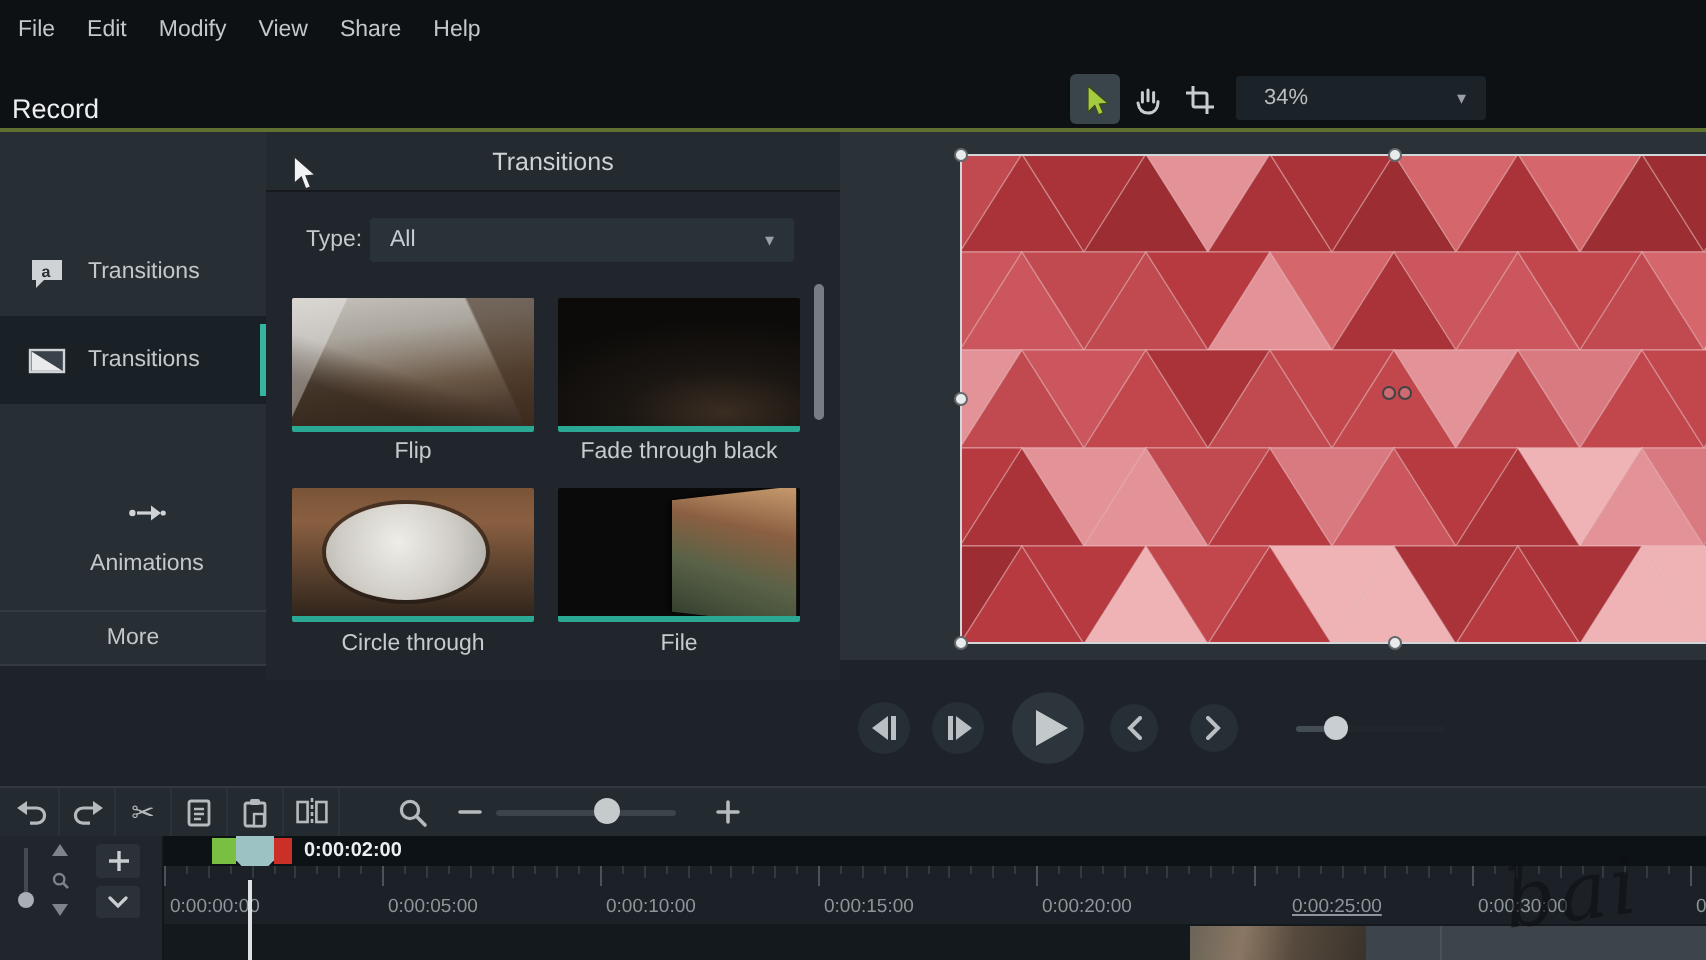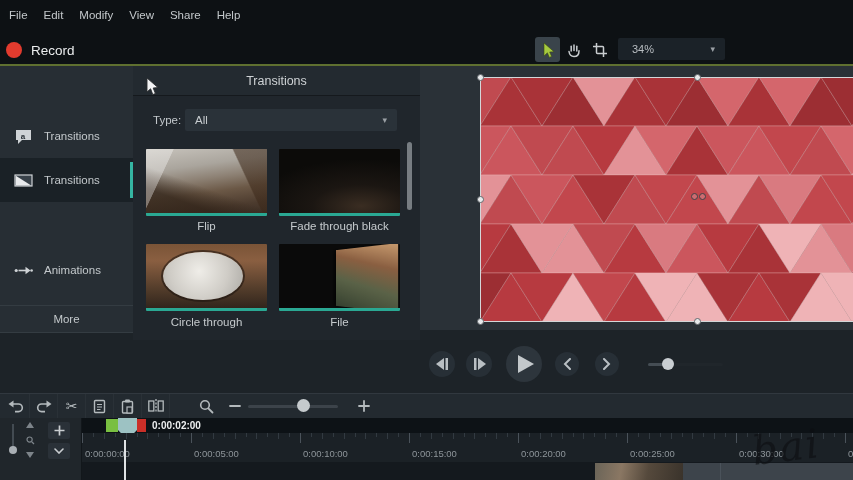--- a/index.html
+++ b/index.html
@@ -8,26 +8,26 @@
     position:relative; width:853px; height:480px; overflow:hidden;
     background:#0d1114; font-family:"Liberation Sans", sans-serif;
     color:#c6cbce; -webkit-font-smoothing:antialiased;
   }
   .abs { position:absolute; }
 
   
   #menubar { left:0; top:0; width:853px; height:30px; display:flex; align-items:center; gap:16px; padding-left:9px; font-size:11.5px; color:#c3c8cb; }
   .menu-item { cursor:default; }
   #window-title { left:520px; top:8px; width:235px; text-align:center; font-size:12px; color:#b9bec2; }
-  #record-btn { left:6px; top:38px; height:24px; display:flex; align-items:center; gap:9px; }
+  #record-btn { left:6px; top:38px; height:24px; display:flex; align-items:center; gap:9px;flex-direction:column; }
   #record-dot { width:16px; height:16px; border-radius:50%; }
   #record-label { font-size:13.5px; color:#eceeef; }
   .toolbtn { top:37px; width:25px; height:25px; border-radius:3px; display:flex; align-items:center; justify-content:center; }
   .toolbtn.sel { background:#3a444b; }
-  #zoom-dd { left:618px; top:38px; width:107px; height:22px; background:#1b2228; border-radius:2px; display:flex; align-items:center; justify-content:space-between; padding:0 10px 0 14px; font-size:11px; color:#b9bec2; }
+  #zoom-dd { left:618px; top:38px; width:125px; height:22px; background:#1b2228; border-radius:2px; display:flex; align-items:center; justify-content:space-between; padding:0 10px 0 14px; font-size:11px; color:#b9bec2; }
   .caret { font-size:9px; color:#9aa0a5; }
   #green-line { left:0; top:64px; width:853px; height:2px; background:#5f7030; }
 
   
   #sidebar { left:0; top:66px; width:133px; height:267px; background:#272e34; }
   .side-item { position:absolute; left:0; width:133px; display:flex; align-items:center; gap:11px; padding-left:14px; font-size:11.5px; color:#c3c8cb; }
   .side-item.sel { background:#1a2126; }
   .side-item.sel::after { content:""; position:absolute; right:0; top:4px; bottom:4px; width:3px; background:#35b5a2; }
   .side-icon { width:19px; height:17px; flex:0 0 auto; }
   #more-btn { position:absolute; left:0; top:239px; width:133px; height:28px; border-top:1px solid #343c42; border-bottom:1px solid #343c42; display:flex; align-items:center; justify-content:center; font-size:11.5px; color:#c3c8cb; }
@@ -159,21 +159,21 @@
       </svg>
       <span>Transitions</span>
     </div>
     <div class="side-item sel" style="top:92px; height:44px;">
       <svg class="side-icon" viewBox="0 0 19 17">
         <rect x="1" y="3" width="17" height="11" fill="#39424a" stroke="#cfd3d6" stroke-width="1.2"></rect>
         <polygon points="1.8,13.4 17.2,13.4 1.8,3.8" fill="#e8eaec"></polygon>
       </svg>
       <span>Transitions</span>
     </div>
-    <div class="side-item" style="top:182px; height:44px;">
+    <div class="side-item" style="top:182px; height:44px;flex-direction:column;">
       <svg class="side-icon" viewBox="0 0 19 17">
         <g fill="#cfd3d6">
           <circle cx="2.2" cy="8.5" r="1.6"></circle>
           <rect x="4.5" y="7.7" width="7.5" height="1.6"></rect>
           <polygon points="11.5,4.8 16.5,8.5 11.5,12.2"></polygon>
           <circle cx="17.6" cy="8.5" r="1.3"></circle>
         </g>
       </svg>
       <span>Animations</span>
     </div>
@@ -504,21 +504,21 @@
       <div class="tick" style="left: 719.4px; height: 6px; background: rgb(50, 58, 65);"></div>
       <div class="tick" style="left: 730.3px; height: 4px; background: rgb(50, 58, 65);"></div>
       <div class="tick" style="left: 741.2px; height: 6px; background: rgb(50, 58, 65);"></div>
       <div class="tick" style="left: 752.1px; height: 4px; background: rgb(50, 58, 65);"></div>
       <div class="tick" style="left: 763px; height: 10px; background: rgb(74, 82, 90);"></div>
       <div class="rlabel" style="left: 3px;">0:00:00:00</div>
       <div class="rlabel" style="left: 112px;">0:00:05:00</div>
       <div class="rlabel" style="left: 221px;">0:00:10:00</div>
       <div class="rlabel" style="left: 330px;">0:00:15:00</div>
       <div class="rlabel" style="left: 439px;">0:00:20:00</div>
-      <div class="rlabel" style="left: 548px;">0:00:25:00</div>
+      <div class="rlabel" style="left: 564px; text-decoration: underline;">0:00:25:00</div>
       <div class="rlabel" style="left: 657px;">0:00:30:00</div>
       <div class="rlabel" style="left: 766px;">0:00:35:00</div>
     </div>
 
   <div id="track-area" class="abs">
     <div id="clip-thumb"></div>
     <div id="clip-body"></div>
     <div id="clip-line"></div>
   </div>
 

